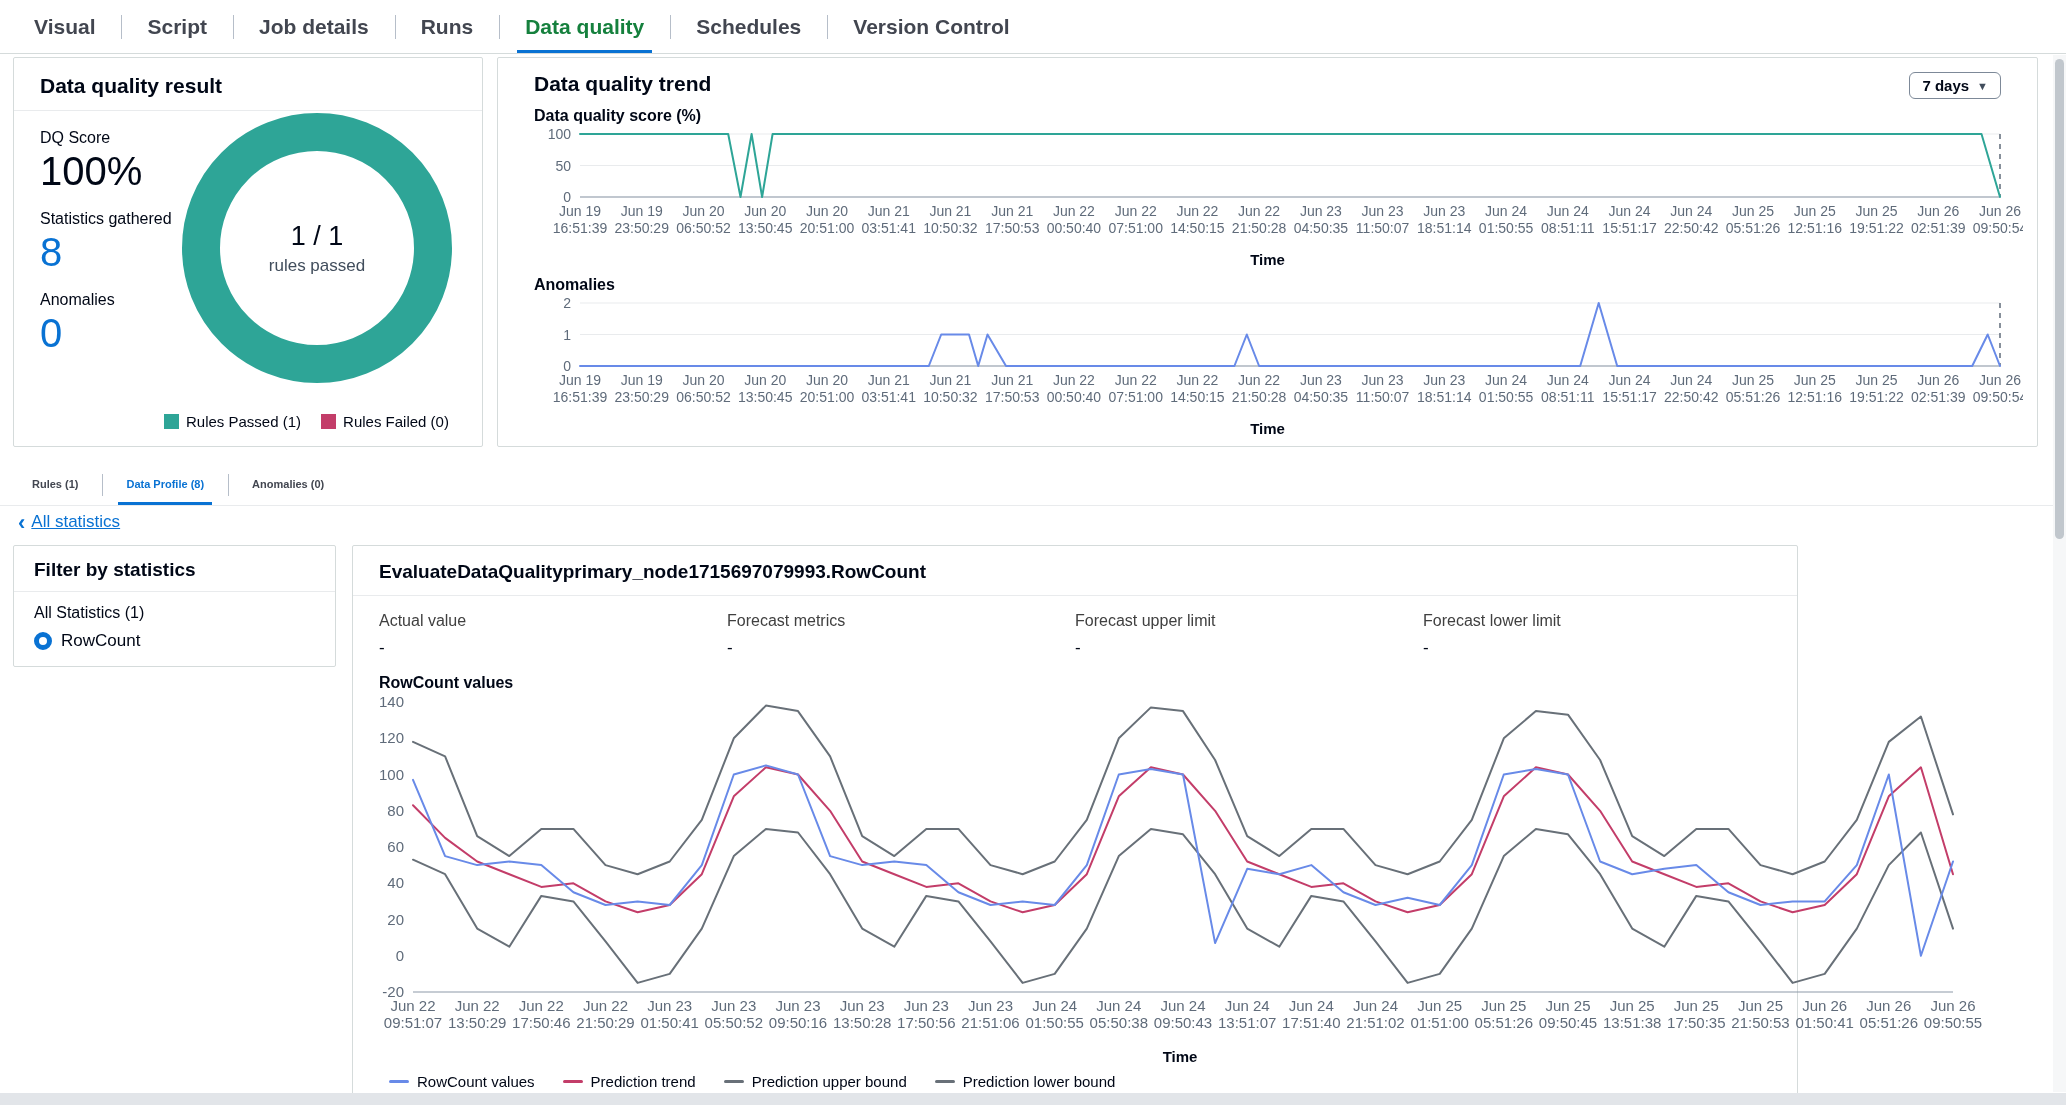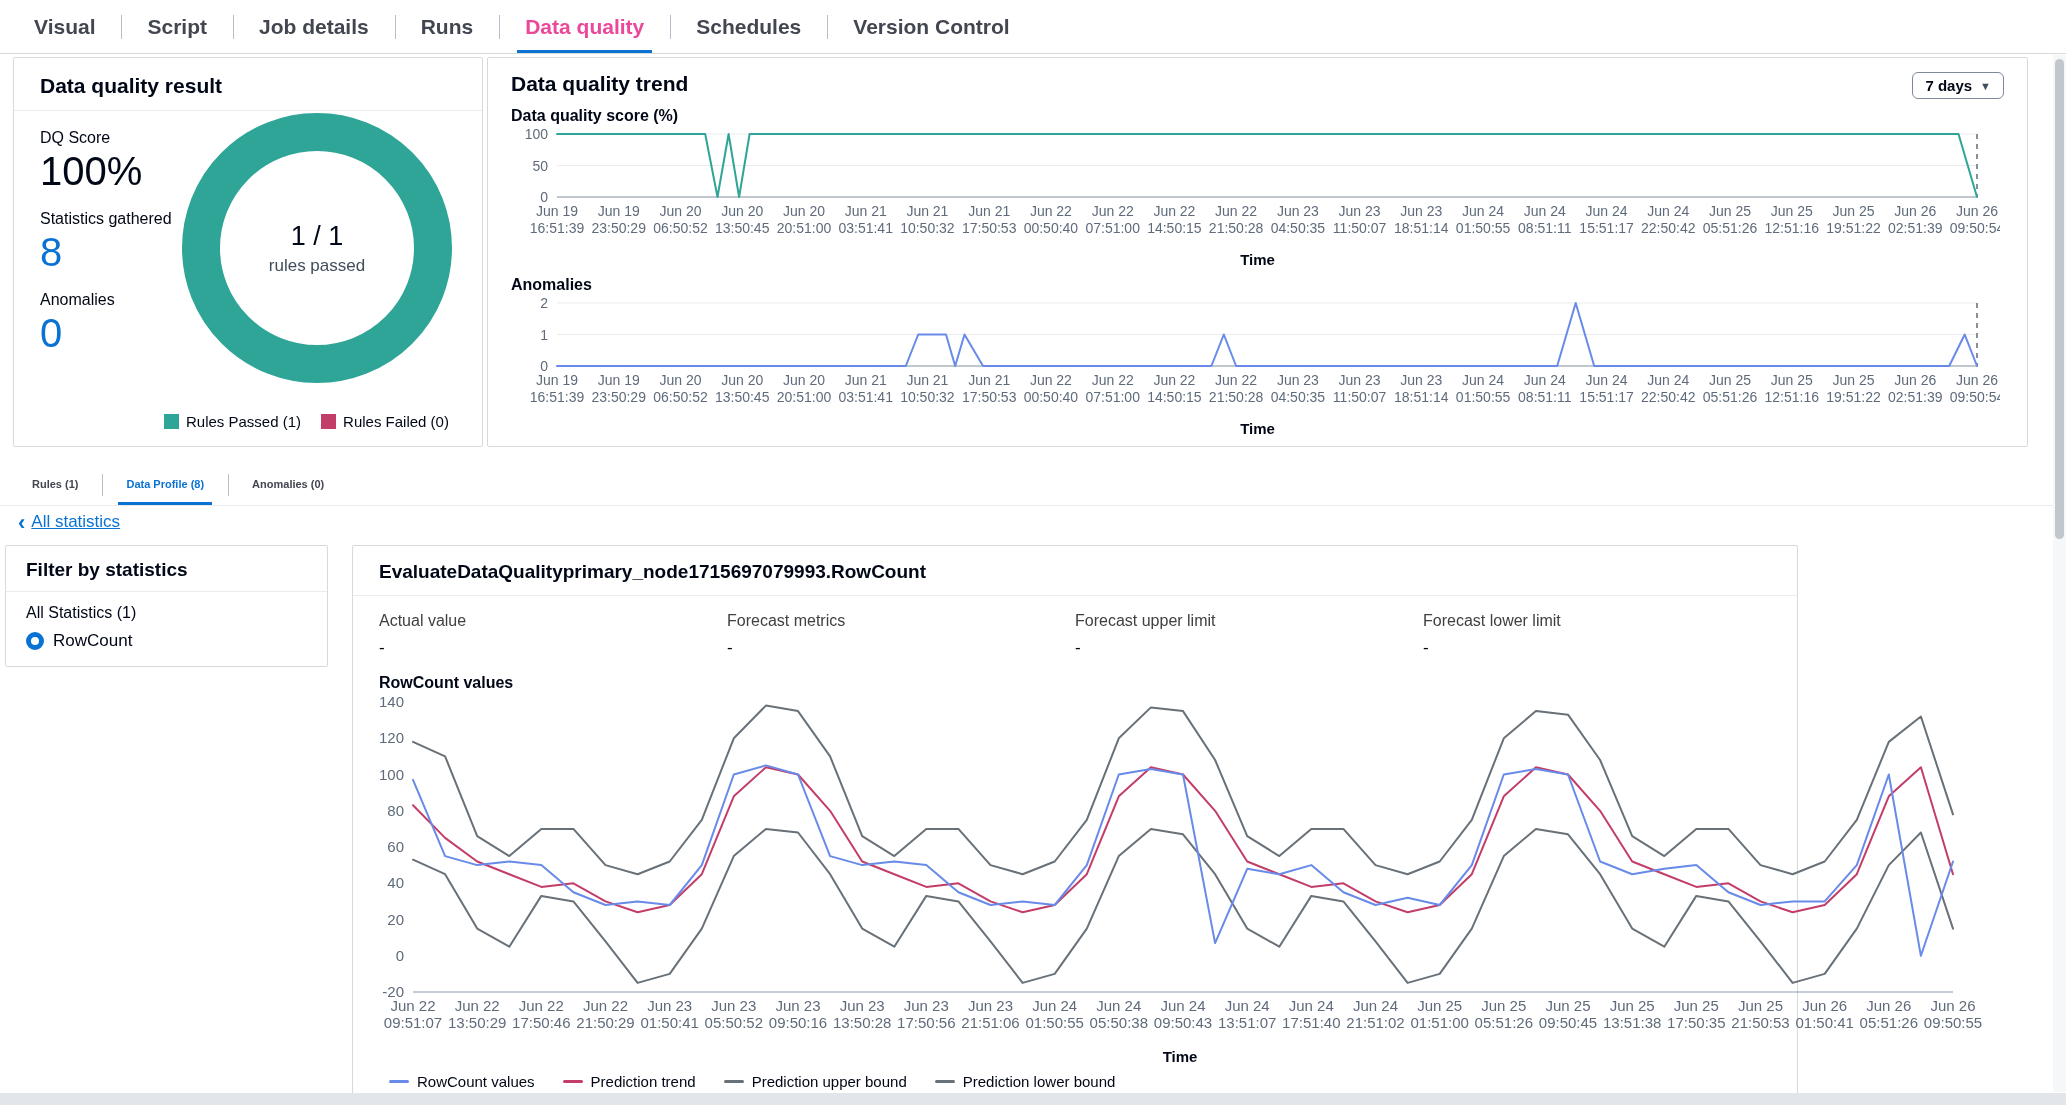--- a/index.html
+++ b/index.html
@@ -10,21 +10,21 @@
   }
   
   .tabbar { position:absolute; left:0; top:0; width:2066px; height:54px;
     background:#fff; border-bottom:1px solid #d5dbdb; }
   .tabbar ul { display:flex; list-style:none; padding-left:8px; }
   .tab { position:relative; padding:0 26px; line-height:53px; font-size:21px;
     font-weight:700; color:#424650; cursor:pointer; white-space:nowrap; }
   .tab::before { content:""; position:absolute; left:0; top:15px; height:24px;
     width:1px; background:#b6bec9; }
   .tab:first-child::before { display:none; }
-  .tab.active { color:#ec4899; }
+  .tab.active { color:#15803d; }
   .tab.active::after { content:""; position:absolute; left:18px; right:18px;
     bottom:0; height:3px; background:#0972d3; }
   
   .card { position:absolute; background:#fff; border:1px solid #d5dbdb;
     border-radius:2px; }
   .card-header { font-size:21px; font-weight:700; padding:16px 26px 12px; }
   .hdr-divider { border-bottom:1px solid #e9ebed; }
   
   #result-card { left:13px; top:57px; width:470px; height:390px; }
   .result-body { position:relative; height:333px; }
@@ -35,21 +35,21 @@
   .m-big.link { color:#0972d3; cursor:pointer; }
   .donut-wrap { position:absolute; left:168px; top:2px; width:270px; height:270px; }
   .donut-center { position:absolute; left:0; top:0; width:270px; height:270px;
     display:flex; flex-direction:column; align-items:center; justify-content:center; }
   .donut-val { font-size:27px; color:#000716; }
   .donut-cap { font-size:17px; color:#414d5c; margin-top:4px; }
   .result-legend { position:absolute; left:150px; bottom:14px; display:flex; gap:20px; }
   .legend-item { display:flex; align-items:center; gap:7px; font-size:15px; }
   .legend-sq { width:15px; height:15px; display:inline-block; }
   
-  #trend-card { left:487px; top:57px; width:1541px; height:390px; padding:14px 23px 0; }
+  #trend-card { left:497px; top:57px; width:1541px; height:390px; padding:14px 36px 0; }
   .trend-head { display:flex; justify-content:space-between; align-items:flex-start; }
   .trend-title { font-size:21px; font-weight:700; }
   .range-btn { display:flex; align-items:center; gap:8px; border:1px solid #7d8998;
     border-radius:6px; background:#fff; padding:4px 12px; font-size:15px;
     font-weight:700; color:#000716; cursor:pointer; font-family:inherit; }
   .caret { font-size:11px; color:#414d5c; }
   .chart-sub { font-size:16px; font-weight:700; margin:8px 0 2px; }
   .time-label { text-align:center; font-size:15px; font-weight:700; margin-top:0; }
   
   .subtabs { position:absolute; left:0; top:464px; width:2066px; height:42px;
@@ -62,21 +62,21 @@
   .subtab:first-child::before { display:none; }
   .subtab.active { color:#0972d3; }
   .subtab.active::after { content:""; position:absolute; left:16px; right:16px;
     bottom:0; height:3px; background:#0972d3; }
   
   .backlink { position:absolute; left:18px; top:512px; display:flex;
     align-items:center; gap:6px; color:#0972d3; font-size:17px; cursor:pointer; }
   .backlink .chev { font-size:22px; font-weight:700; line-height:17px; }
   .backlink .txt { text-decoration:underline; }
   
-  #filter-card { left:5px; top:545px; width:323px; height:122px; }
+  #filter-card { left:13px; top:545px; width:323px; height:122px; }
   #filter-card .card-header { font-size:19px; padding:13px 20px 10px; }
   .filter-body { padding:12px 20px; }
   .group-label { font-size:16px; }
   .radio-row { display:flex; align-items:center; gap:9px; margin-top:9px; cursor:pointer; }
   .radio-dot { width:18px; height:18px; border-radius:50%; border:5px solid #0972d3;
     background:#fff; flex:0 0 auto; }
   .radio-label { font-size:17px; }
   
   #profile-card { left:352px; top:545px; width:1446px; height:552px; }
   #profile-card .card-header { font-size:19px; padding:15px 26px 12px; }

